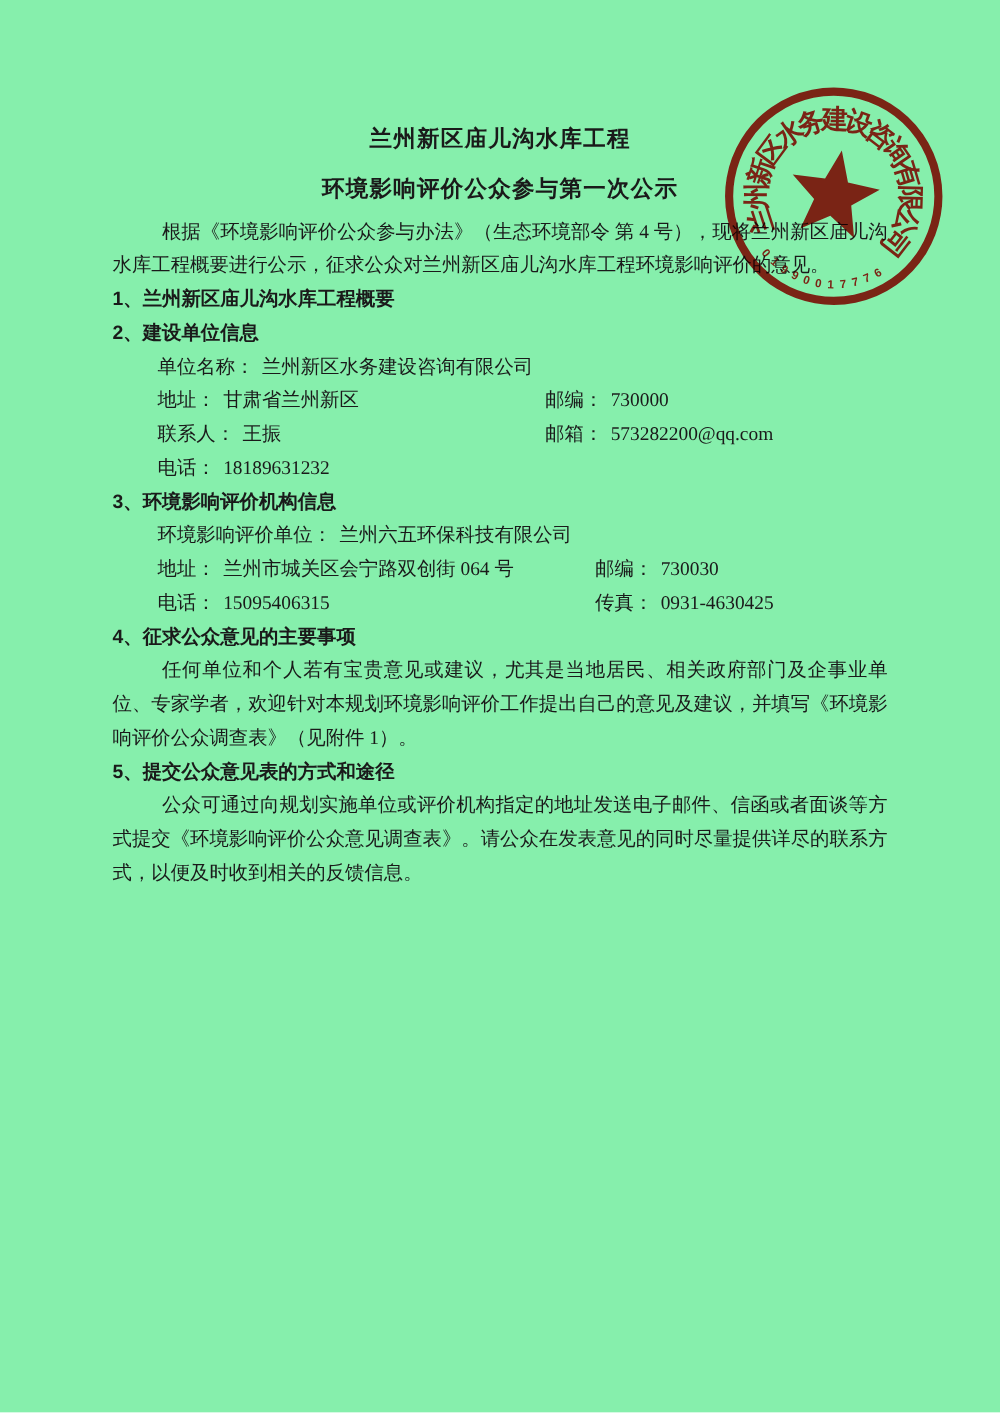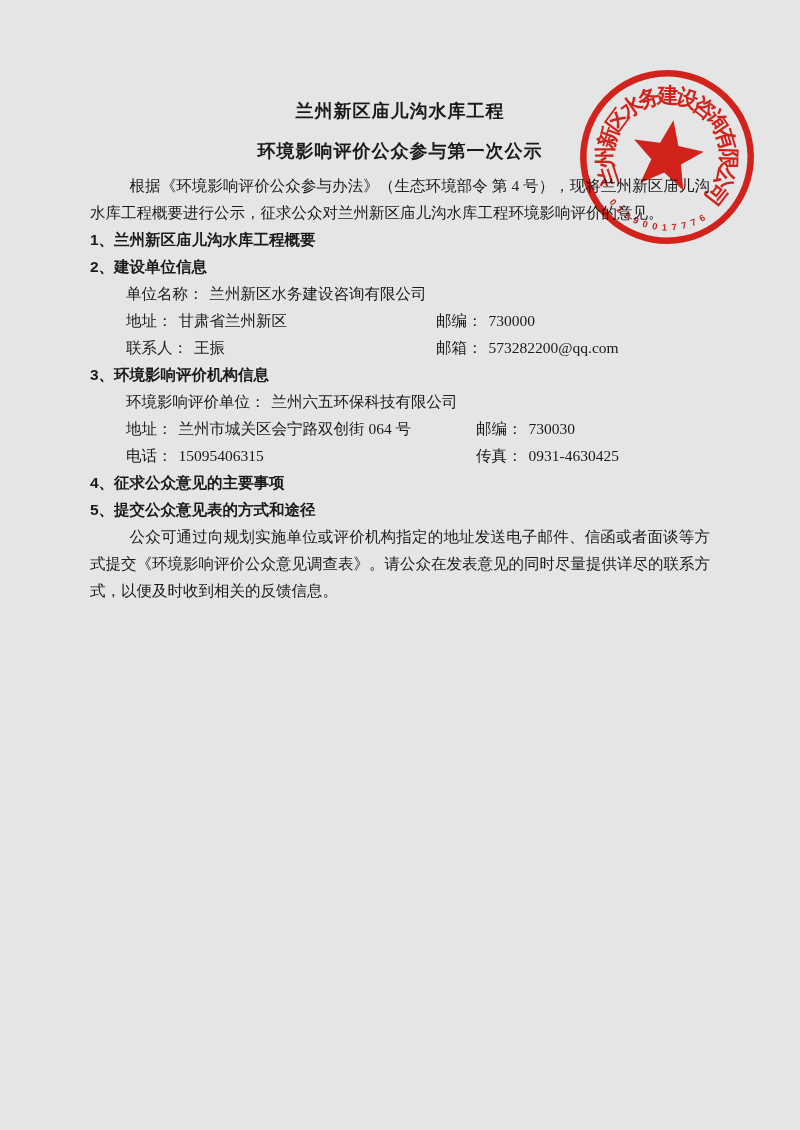--- a/index.html
+++ b/index.html
@@ -2,21 +2,21 @@
 <html lang="zh"><head>
 <meta charset="utf-8">
 <style>
   * { margin: 0; padding: 0; box-sizing: border-box; }
   html, body { background: #ffffff; }
   .page {
     position: relative;
     width: 800px;
     height: 1130px;
     margin: 0 auto;
-    background: #e5e5e5;
+    background: #86efac;
     overflow: hidden;
     font-family: "Liberation Serif", "DejaVu Serif", serif;
     color: #1a1a1a;
   }
   .doc {
     position: absolute;
     left: 90px;
     top: 98px;
     width: 620px;
   }
@@ -106,35 +106,39 @@
       <span class="field-label">单位名称：</span><span>兰州新区水务建设咨询有限公司</span>
     </div>
     <div class="field-row">
       <span class="field-label">地址：</span><span>甘肃省兰州新区</span>
       <span class="col2-s2"><span class="field-label">邮编：</span><span>730000</span></span>
     </div>
     <div class="field-row">
       <span class="field-label">联系人：</span><span>王振</span>
       <span class="col2-s2"><span class="field-label">邮箱：</span><span>573282200@qq.com</span></span>
     </div>
+    <div class="field-row">
+      <span class="field-label">电话：</span><span>18189631232</span>
+    </div>
 
     <div class="sec-heading">3、环境影响评价机构信息</div>
     <div class="field-row">
       <span class="field-label">环境影响评价单位：</span><span>兰州六五环保科技有限公司</span>
     </div>
     <div class="field-row">
       <span class="field-label">地址：</span><span>兰州市城关区会宁路双创街 064 号</span>
       <span class="col2-s3"><span class="field-label">邮编：</span><span>730030</span></span>
     </div>
     <div class="field-row">
       <span class="field-label">电话：</span><span>15095406315</span>
       <span class="col2-s3"><span class="field-label">传真：</span><span>0931-4630425</span></span>
     </div>
 
     <div class="sec-heading">4、征求公众意见的主要事项</div>
+    <p class="para">任何单位和个人若有宝贵意见或建议，尤其是当地居民、相关政府部门及企事业单位、专家学者，欢迎针对本规划环境影响评价工作提出自己的意见及建议，并填写《环境影响评价公众调查表》（见附件 1）。</p>
 
     <div class="sec-heading">5、提交公众意见表的方式和途径</div>
     <p class="para">公众可通过向规划实施单位或评价机构指定的地址发送电子邮件、信函或者面谈等方式提交《环境影响评价公众意见调查表》。请公众在发表意见的同时尽量提供详尽的联系方式，以便及时收到相关的反馈信息。</p>
 
   </div>
 
   <div class="seal" style="color: rgb(232, 21, 13);">
     <svg viewBox="0 0 200 200" xmlns="http://www.w3.org/2000/svg">
       <g id="seal-group" transform="rotate(10 100 100)">
         <circle cx="100" cy="100" r="90" fill="none" stroke="currentColor" stroke-width="7"></circle>

